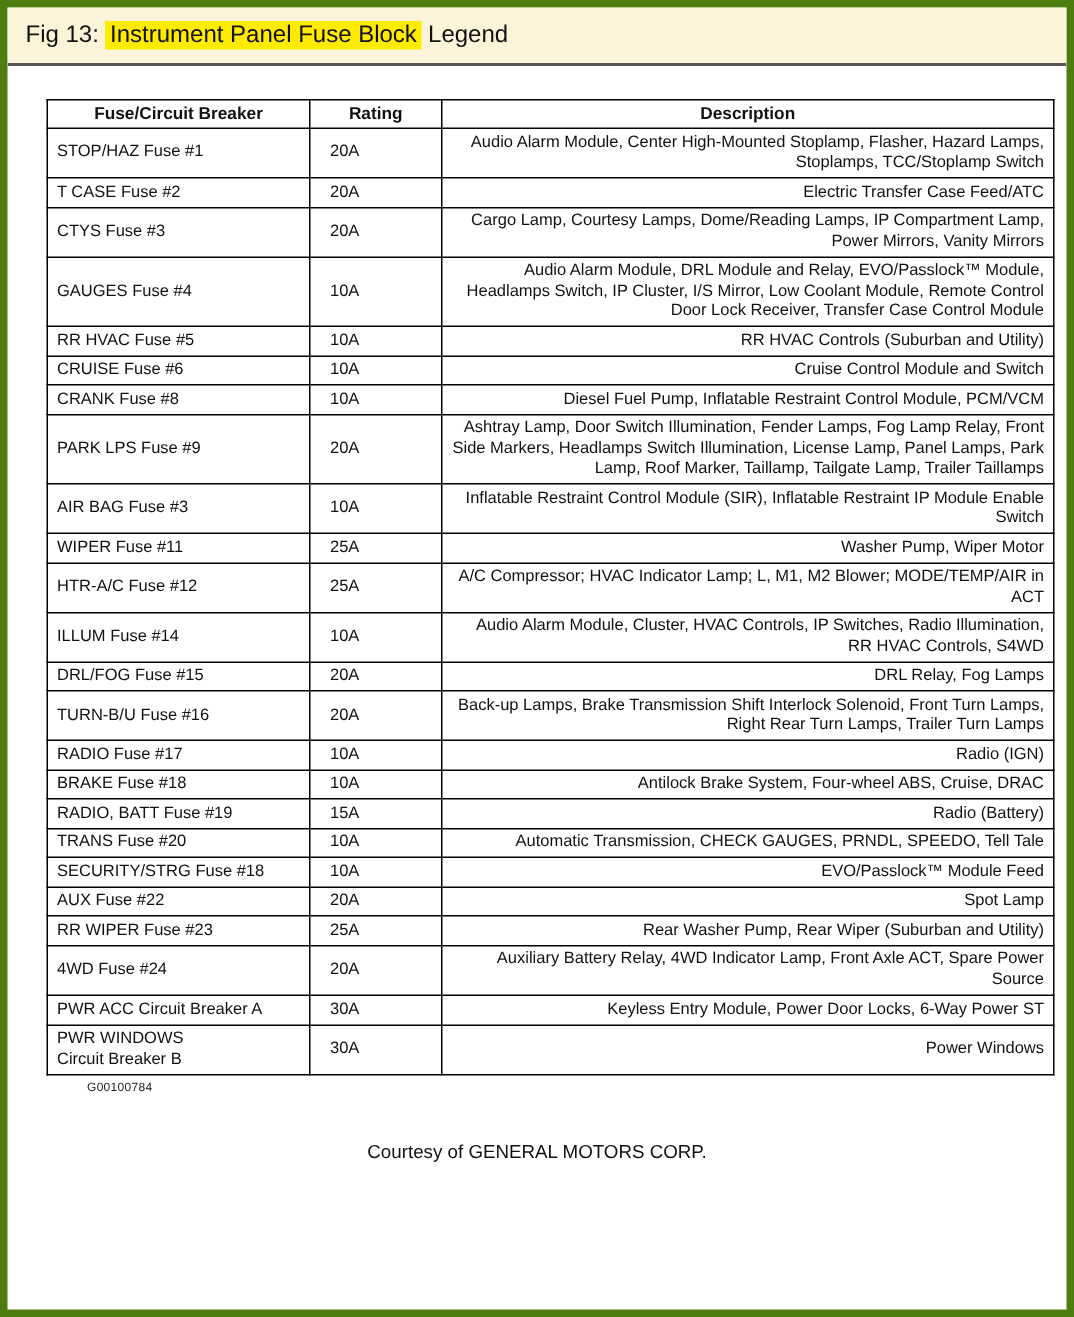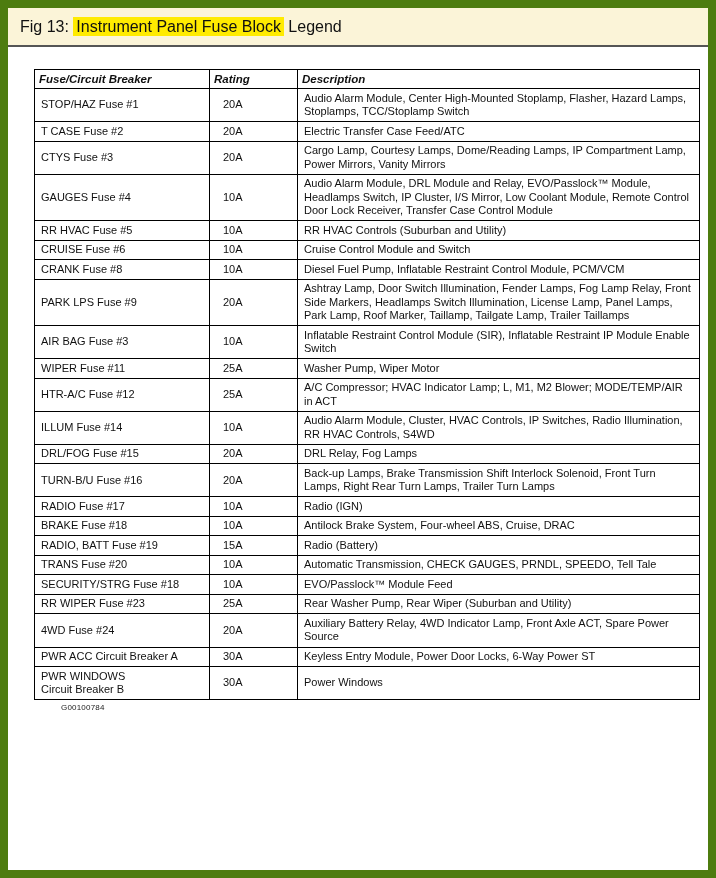--- a/index.html
+++ b/index.html
@@ -5,21 +5,21 @@
   * { margin: 0; padding: 0; box-sizing: border-box; }
   html, body { background: #ffffff; }
   body {
     font-family: "Liberation Sans", sans-serif;
     color: #111;
     width: 716px;
   }
   .page {
     width: 716px;
     height: 878px;
-    border: 8px solid #4d7c0f;
+    border: 5px solid #4d7c0f;
     background: #ffffff;
     overflow: hidden;
   }
   .title-bar {
     background: #fbf4d8;
     border-bottom: 2px solid #555;
     padding: 9px 10px 8px 12px;
     font-size: 16px;
     line-height: 20px;
     color: #111;
@@ -36,38 +36,37 @@
     border-collapse: collapse;
     width: 100%;
     font-size: 11px;
     color: #111;
     table-layout: fixed;
   }
   th, td { border: 1px solid #000; }
   th {
     font-weight: bold;
     font-size: 11.5px;
-    text-align: left;
+    text-align: center;
     padding: 3px 4px;
     background: #ffffff;
-    font-style: italic;
   }
   td {
     padding: 2.5px 6px;
     line-height: 1.23;
     vertical-align: middle;
   }
   col.c-fuse   { width: 175px; }
   col.c-rating { width: 88px;  }
   td.fuse {
     text-align: left;
     white-space: pre-line;
   }
   td.rating { text-align: left; padding-left: 13px; }
-  td.desc   { text-align: left; }
+  td.desc   { text-align: right; }
   .fig-code {
     font-size: 8px;
     letter-spacing: 0.2px;
     margin: 3px 0 0 27px;
     color: #222;
   }
   .courtesy {
     text-align: center;
     font-size: 12.5px;
     margin-top: 32px;
@@ -185,20 +184,25 @@
             <td class="fuse">TRANS Fuse #20</td>
             <td class="rating">10A</td>
             <td class="desc">Automatic Transmission, CHECK GAUGES, PRNDL, SPEEDO, Tell Tale</td>
           </tr>
           <tr>
             <td class="fuse">SECURITY/STRG Fuse #18</td>
             <td class="rating">10A</td>
             <td class="desc">EVO/Passlock™ Module Feed</td>
           </tr>
           <tr>
+            <td class="fuse">AUX Fuse #22</td>
+            <td class="rating">20A</td>
+            <td class="desc">Spot Lamp</td>
+          </tr>
+          <tr>
             <td class="fuse">RR WIPER Fuse #23</td>
             <td class="rating">25A</td>
             <td class="desc">Rear Washer Pump, Rear Wiper (Suburban and Utility)</td>
           </tr>
           <tr>
             <td class="fuse">4WD Fuse #24</td>
             <td class="rating">20A</td>
             <td class="desc">Auxiliary Battery Relay, 4WD Indicator Lamp, Front Axle ACT, Spare Power Source</td>
           </tr>
           <tr>
@@ -210,14 +214,15 @@
             <td class="fuse">PWR WINDOWS
 Circuit Breaker B</td>
             <td class="rating">30A</td>
             <td class="desc">Power Windows</td>
           </tr>
         </tbody>
     </table>
     <div class="fig-code">G00100784</div>
   </div>
 
+  <div class="courtesy">Courtesy of GENERAL MOTORS CORP.</div>
 
 </div>
 
 </body></html>

